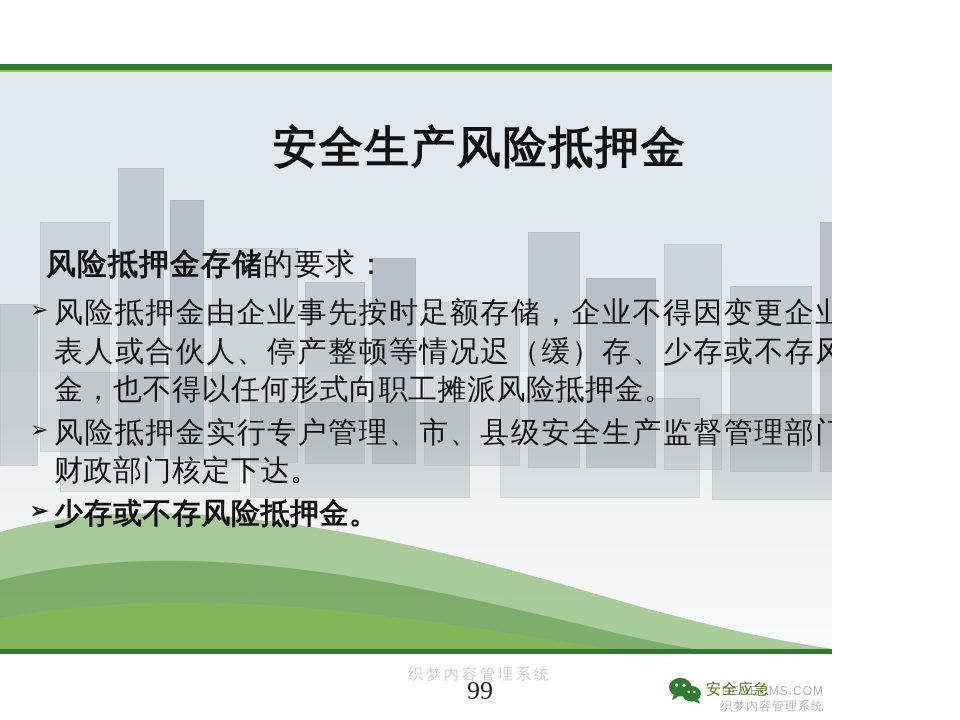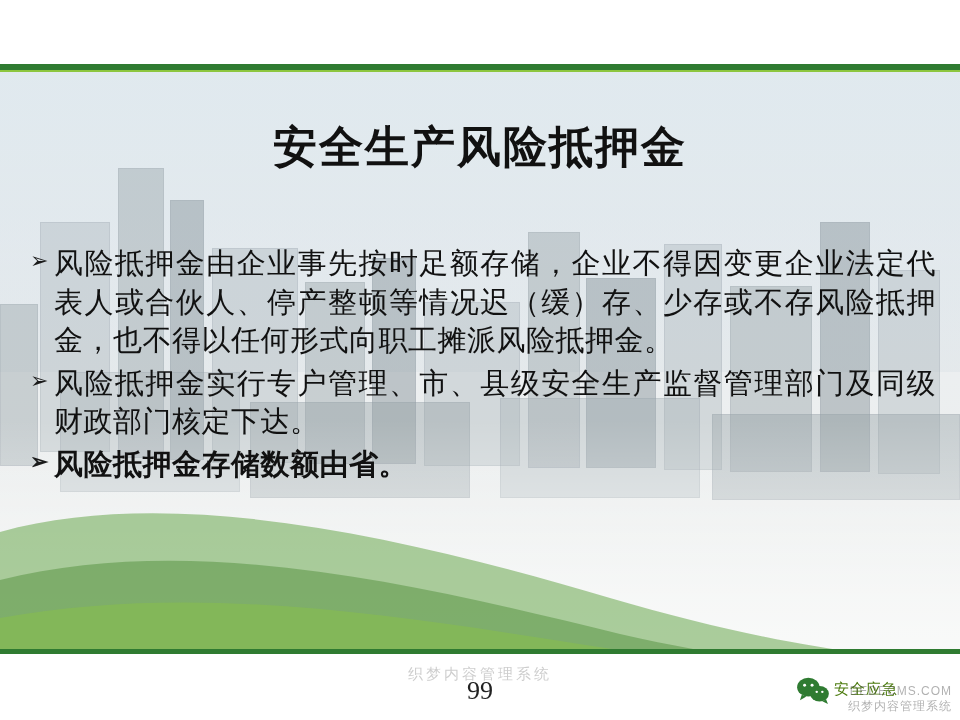--- a/index.html
+++ b/index.html
@@ -9,21 +9,21 @@
   body {
     width: 960px;
     height: 720px;
     overflow: hidden;
     font-family: "Liberation Sans", sans-serif;
     background: #ffffff;
   }
 
   #slide {
     position: relative;
-    width: 960px;
+    width: 832px;
     height: 720px;
     overflow: hidden;
     background: #ffffff;
   }
 
   
   .photo {
     position: absolute;
     left: 0;
     top: 72px;
@@ -271,34 +271,35 @@
   </svg>
 
   <div class="top-band"></div>
   <div class="top-rule"></div>
   <div class="top-rule2"></div>
 
   <div class="title">安全生产风险抵押金</div>
 
   <div class="body">
 
+    <div class="subhead"><span>风险抵押金存储</span><span class="plain">的要求：</span></div>
 
     <div class="bullet">
       <span class="arrow">➢</span>
       <span class="btext">风险抵押金由企业事先按时足额存储，企业不得因变更企业法定代表人或合伙人、停产整顿等情况迟（缓）存、少存或不存风险抵押金，也不得以任何形式向职工摊派风险抵押金。</span>
     </div>
 
     <div class="bullet">
       <span class="arrow">➢</span>
       <span class="btext">风险抵押金实行专户管理、市、县级安全生产监督管理部门及同级财政部门核定下达。</span>
     </div>
 
     <div class="bullet strong">
       <span class="arrow">➢</span>
-      <span class="btext">风险抵押金存储数额由省。</span>
+      <span class="btext">少存或不存风险抵押金。</span>
     </div>
 
   </div>
 
   <div class="bottom-rule"></div>
   <div class="bottom-rule2"></div>
   <div class="bottom-strip"></div>
 
   <div class="wm-center">织梦内容管理系统</div>
 

